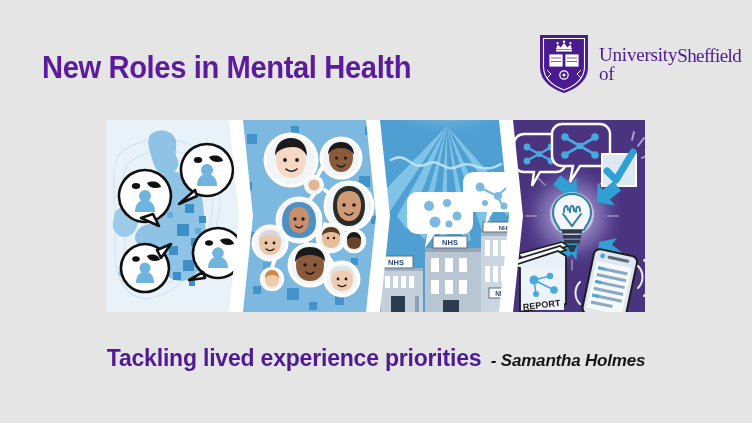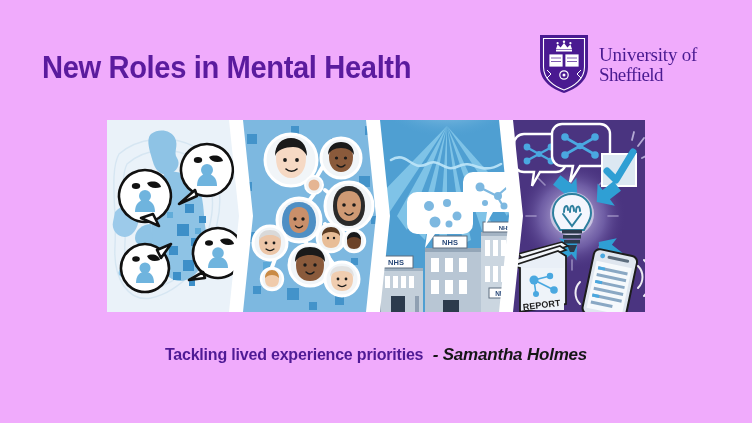--- a/index.html
+++ b/index.html
@@ -3,54 +3,54 @@
 <meta charset="utf-8">
 <title>New Roles in Mental Health</title>
 <style>
   * { margin:0; padding:0; box-sizing:border-box; }
   html,body { width:752px; height:423px; overflow:hidden; }
   body {
     background:#ffffff;
     font-family:"Liberation Sans", sans-serif;
     position:relative;
   }
-  .slide { position:absolute; inset:0; background:#f0abfc; }
+  .slide { position:absolute; inset:0; background:#e5e5e5; }
 
   
   .header { position:absolute; left:0; top:0; width:752px; height:118px; }
   .slide-title {
     position:absolute; left:42px; top:50px;
     font-size:31px; font-weight:700; letter-spacing:-0.4px;
     color:#5b1b9e; white-space:nowrap;
     font-family:"Liberation Sans Narrow","Liberation Sans",sans-serif;
     transform:scaleX(0.94); transform-origin:left center;
   }
 
   
   .logo { position:absolute; right:24px; top:33px; width:190px; height:62px; display:flex; align-items:center; gap:9px; }
   .crest { width:52px; height:62px; flex:0 0 auto; }
-  .logo-words { display:flex; flex-direction:column; justify-content:center; line-height:1; }
+  .logo-words { display:flex; flex-direction:row; justify-content:center; line-height:1; }
   .logo-line1 { font-family:"Liberation Serif",serif; font-size:19px; color:#4a1a91; letter-spacing:-0.2px; }
   .logo-line2 { font-family:"Liberation Serif",serif; font-size:19px; font-weight:400; color:#4a1a91; letter-spacing:-0.6px; margin-top:1px; }
 
   
   .banner { position:absolute; left:107px; top:120px; width:538px; height:192px; overflow:hidden; background:#ffffff; }
   .panel { position:absolute; top:0; height:192px; overflow:hidden; }
   .p1 { left:0;   width:140px; }
   .p2 { left:132px; width:145px; }
   .p3 { left:270px; width:140px; }
   .p4 { left:403px; width:135px; }
   .chev { position:absolute; top:0; height:192px; width:24px; z-index:6; pointer-events:none; }
   .c1 { left:122px; } .c2 { left:259px; } .c3 { left:392px; }
   svg.full { display:block; width:100%; height:100%; }
 
   
   .subtitle { position:absolute; left:0; top:345px; width:752px; text-align:center; white-space:nowrap; }
   .sub-main {
-    font-size:16px; font-weight:700; color:#4f1a95;
+    font-size:23px; font-weight:700; color:#4f1a95;
     font-family:"Liberation Sans Narrow","Liberation Sans",sans-serif;
     letter-spacing:-0.2px;
   }
   .sub-author {
     font-size:17px; font-weight:700; font-style:italic; color:#161616;
     font-family:"Liberation Sans Narrow","Liberation Sans",sans-serif;
     letter-spacing:-0.2px; margin-left:5px;
   }
 </style>
 </head>

